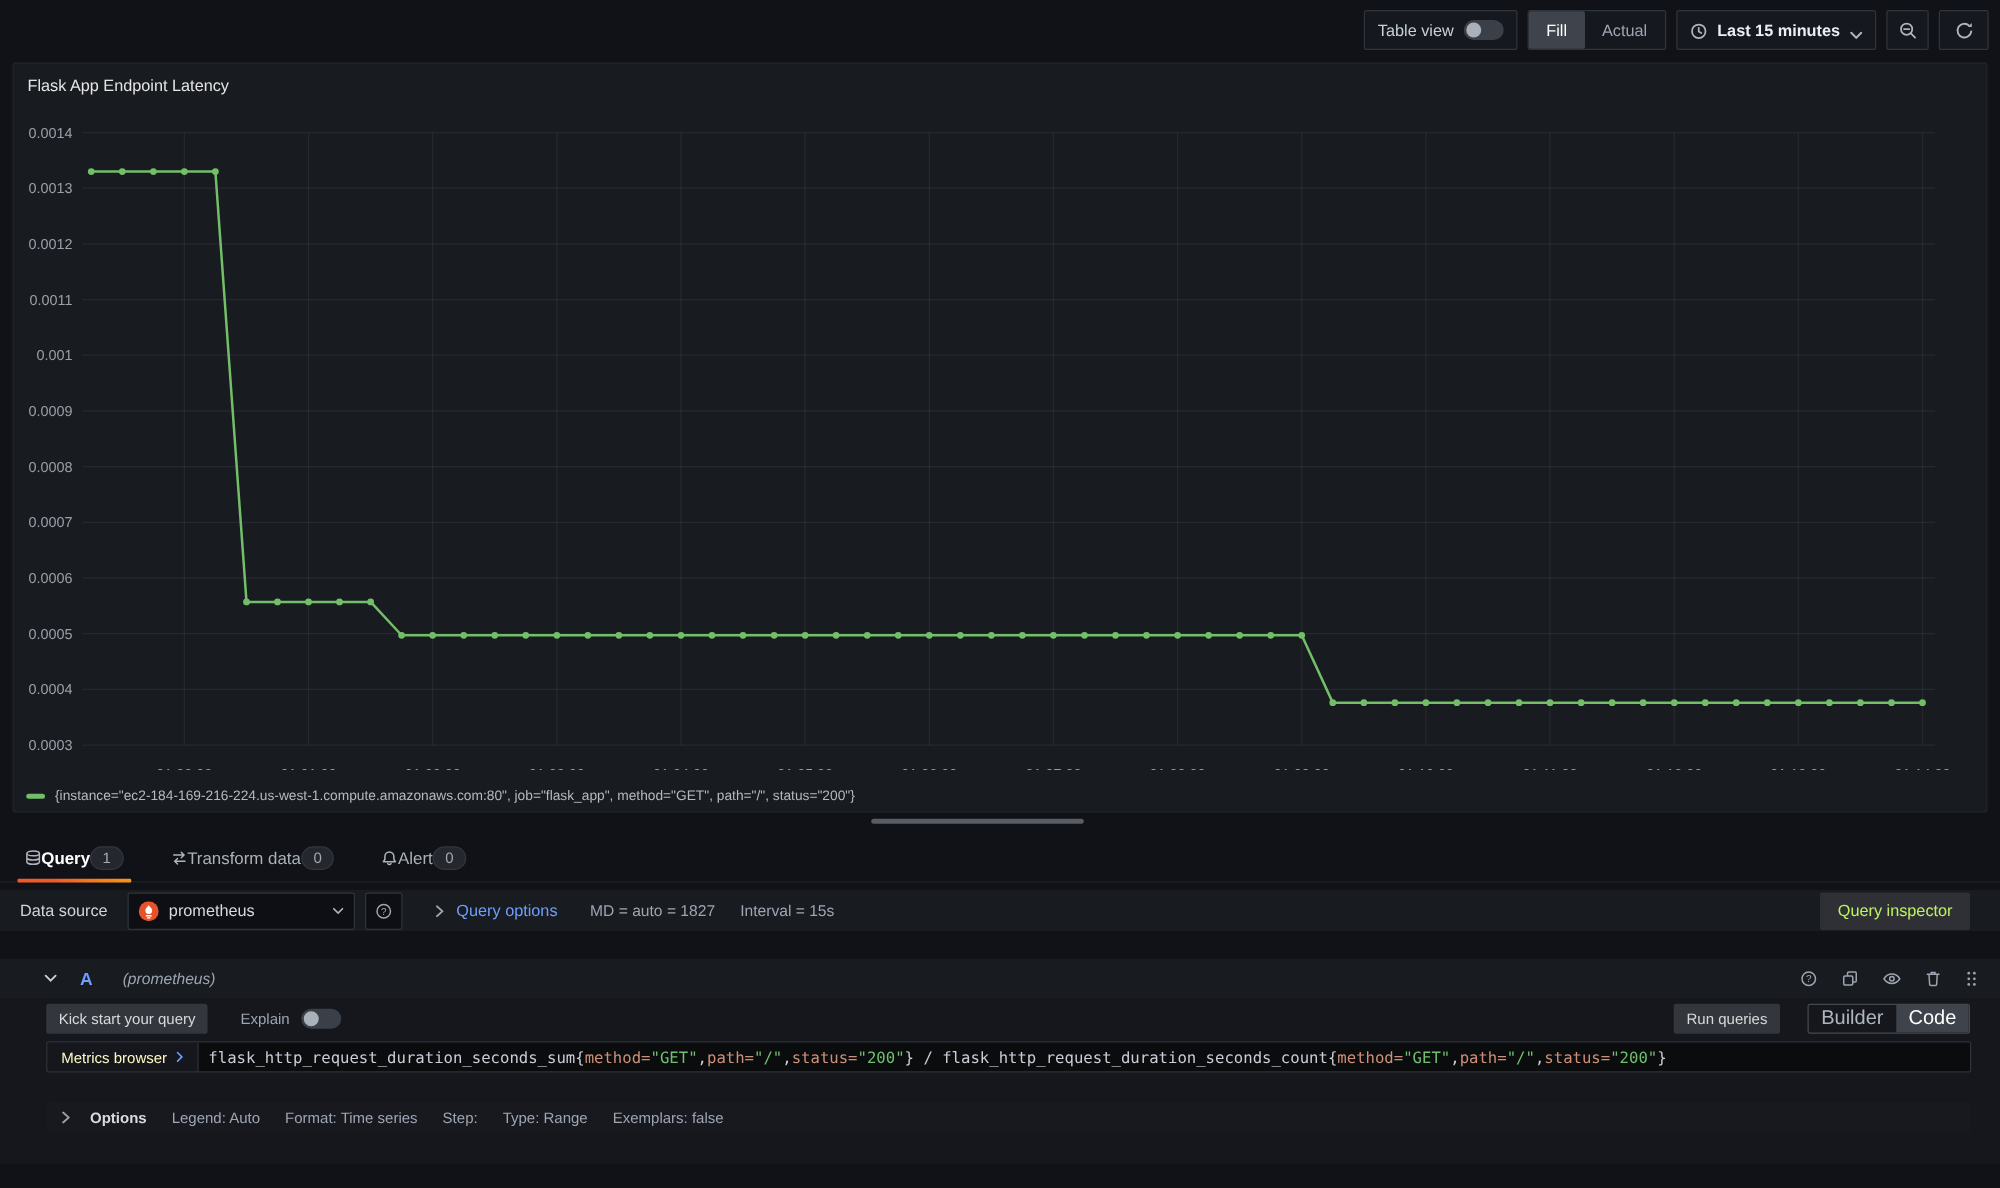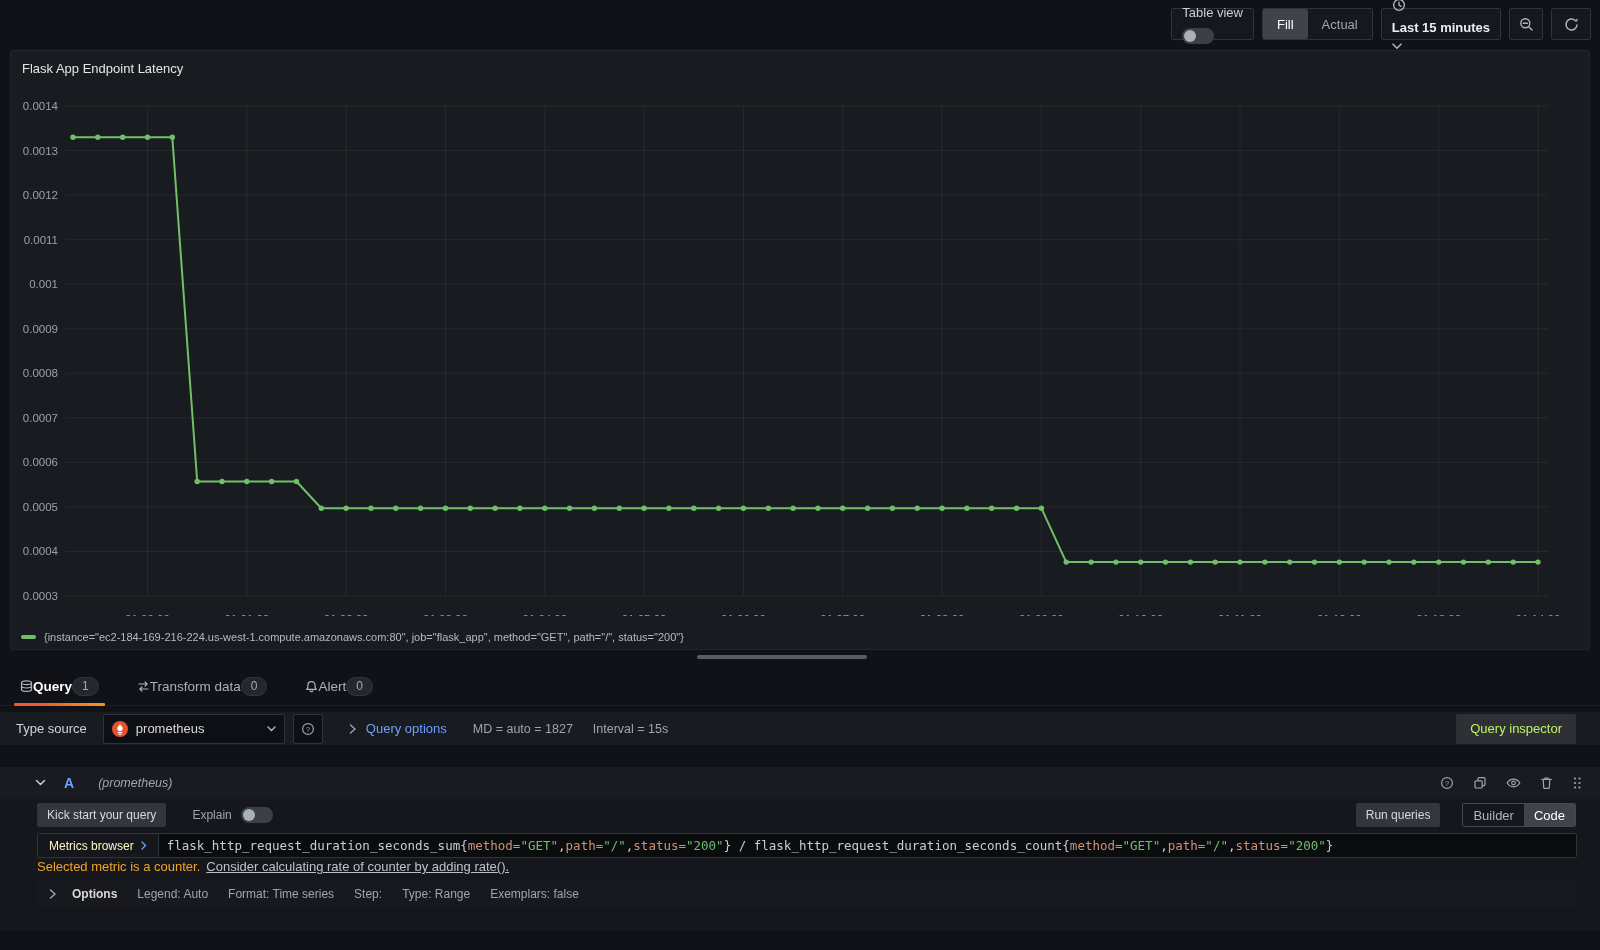--- a/index.html
+++ b/index.html
@@ -6,21 +6,21 @@
   html,body { width:1600px; height:950px; background:#111217; overflow:hidden;
     font-family:"Liberation Sans","DejaVu Sans",sans-serif; color:#c7d0d9; }
   body { position:relative; }
   svg { display:block; }
 
   
   #toolbar { position:absolute; top:0; left:0; right:0; height:48px;
     display:flex; justify-content:flex-end; align-items:center; gap:8px; padding-right:9px; }
   .tctl { height:32px; border:1px solid #2f333b; border-radius:2px; background:#16181f;
     display:flex; align-items:center; color:#c7d0d9; font-size:13px; }
-  .tctl .pad { padding:0 10px; display:flex; align-items:flex-start; gap:8px;flex-direction:column; }
+  .tctl .pad { padding:0 10px; display:flex; align-items:flex-end; gap:8px; }
   .toggle { width:32px; height:16px; border-radius:9px; background:#3b4048; position:relative; flex:0 0 auto; }
   .toggle::after { content:""; position:absolute; left:2px; top:2px; width:12px; height:12px;
     border-radius:50%; background:#aab1ba; }
   .seg { height:30px; display:flex; align-items:center; padding:0 14px; color:#9da5b3; font-weight:500; }
   .seg.on { background:#3f434b; color:#ffffff; border-radius:2px; }
   .timelabel { font-weight:600; color:#eceef1; }
   .iconbtn { justify-content:center; width:34px; }
   .icn { color:#aeb4bd; display:flex; align-items:center; }
 
   
@@ -70,21 +70,21 @@
   #qheader .icn { margin-left:19px; color:#9da5b3; }
 
   #qbody { position:absolute; top:799px; left:0; right:0; height:132px; background:#15171d; }
   #qtoolbar { position:absolute; top:4px; left:37px; right:24px; height:24px; display:flex; align-items:center; }
   .sbtn { height:24px; padding:0 10px; background:#33363d; border:none; border-radius:2px;
     color:#d8d9da; font-size:12px; display:flex; align-items:center; }
   #explain-label { color:#9da5b3; font-size:12px; margin-left:26px; margin-right:9px; }
   #qtoolbar .spacer { flex:1; }
   #builder-code { display:flex; height:24px; border:1px solid #44484f; border-radius:2px;
     overflow:hidden; margin-left:22px; }
-  #builder-code .bc { padding:0 10px; display:flex; align-items:center; font-size:13px; color:#aeb6bf; }
+  #builder-code .bc { padding:0 10px; display:flex; align-items:center; font-size:16px; color:#aeb6bf; }
   #builder-code .bc.on { background:#3f434b; color:#ffffff; font-weight:500; }
 
   #qeditor { position:absolute; top:34px; left:37px; right:23px; height:25px; display:flex;
     border:1px solid #2f333b; border-radius:2px; overflow:hidden; }
   #metrics-browser { display:flex; align-items:center; gap:7px; padding:0 11px; background:#15171d;
     color:#fef9c3; font-size:12px; font-weight:500; border-right:1px solid #2f333b; white-space:nowrap; }
   #query-code { flex:1; background:#0b0c0e; font-family:"DejaVu Sans Mono","Liberation Mono",monospace;
     font-size:12.5px; line-height:23px; padding:0 8px; white-space:nowrap; overflow:hidden; }
   .tok-plain, .tok-punct, .tok-operator { color:#c9cdd5; }
   .tok-label  { color:#ce9178; }
@@ -303,21 +303,21 @@
           <path d="M6.5 1.6c-2.1 0-3.6 1.6-3.6 3.7v2.2L1.7 9.4h9.6L10.1 7.5V5.3c0-2.1-1.5-3.7-3.6-3.7z" fill="none" stroke="currentColor" stroke-width="1.2" stroke-linejoin="round"></path>
           <path d="M5.2 10.8a1.4 1.4 0 0 0 2.6 0" fill="none" stroke="currentColor" stroke-width="1.2" stroke-linecap="round"></path>
         </svg>
     </span>
     <span>Alert</span>
     <span class="badge">0</span>
   </div>
 </div>
 
 <div id="dsrow">
-  <span id="ds-label">Type source</span>
+  <span id="ds-label">Data source</span>
   <div id="ds-picker">
     <span class="icn">
       <svg width="16" height="16" viewBox="0 0 16 16">
           <circle cx="8" cy="8" r="8" fill="#e6522c"></circle>
           <path d="M8 2.8c.4 1.7 2.7 2.4 2.7 4.8A2.7 2.7 0 0 1 8 10.2a2.7 2.7 0 0 1-2.7-2.6c0-2.4 2.3-3.1 2.7-4.8z" fill="#fff"></path>
           <rect x="5.6" y="11" width="4.8" height="1.2" rx=".5" fill="#fff"></rect>
           <rect x="6.5" y="12.8" width="3" height="1" rx=".4" fill="#fff"></rect>
         </svg>
     </span>
     <span>prometheus</span>
@@ -410,24 +410,20 @@
       <span>Metrics browser</span>
       <span class="icn">
         <svg width="6" height="9" viewBox="0 0 6 9">
             <path d="M1 1l3.5 3.5L1 8" fill="none" stroke="#6e9fff" stroke-width="1.3" stroke-linecap="round"></path>
           </svg>
       </span>
     </div>
     <div id="query-code"><span class="tok-plain">flask_http_request_duration_seconds_sum</span><span class="tok-punct">{</span><span class="tok-label">method=</span><span class="tok-string">"GET"</span><span class="tok-punct">,</span><span class="tok-label">path=</span><span class="tok-string">"/"</span><span class="tok-punct">,</span><span class="tok-label">status=</span><span class="tok-string">"200"</span><span class="tok-punct">}</span><span class="tok-operator"> / </span><span class="tok-plain">flask_http_request_duration_seconds_count</span><span class="tok-punct">{</span><span class="tok-label">method=</span><span class="tok-string">"GET"</span><span class="tok-punct">,</span><span class="tok-label">path=</span><span class="tok-string">"/"</span><span class="tok-punct">,</span><span class="tok-label">status=</span><span class="tok-string">"200"</span><span class="tok-punct">}</span></div>
   </div>
 
-  <div id="qwarning">
-    <span id="warn-main">Selected metric is a counter.</span>
-    <span id="warn-link">Consider calculating rate of counter by adding rate().</span>
-  </div>
 
   <div id="qoptions">
     <span class="icn">
       <svg width="7" height="10" viewBox="0 0 7 10">
           <path d="M1.5 1L6 5 1.5 9" fill="none" stroke="#9da5b3" stroke-width="1.4" stroke-linecap="round"></path>
         </svg>
     </span>
     <span class="optlabel">Options</span>
     <span>Legend: Auto</span>
     <span>Format: Time series</span>

